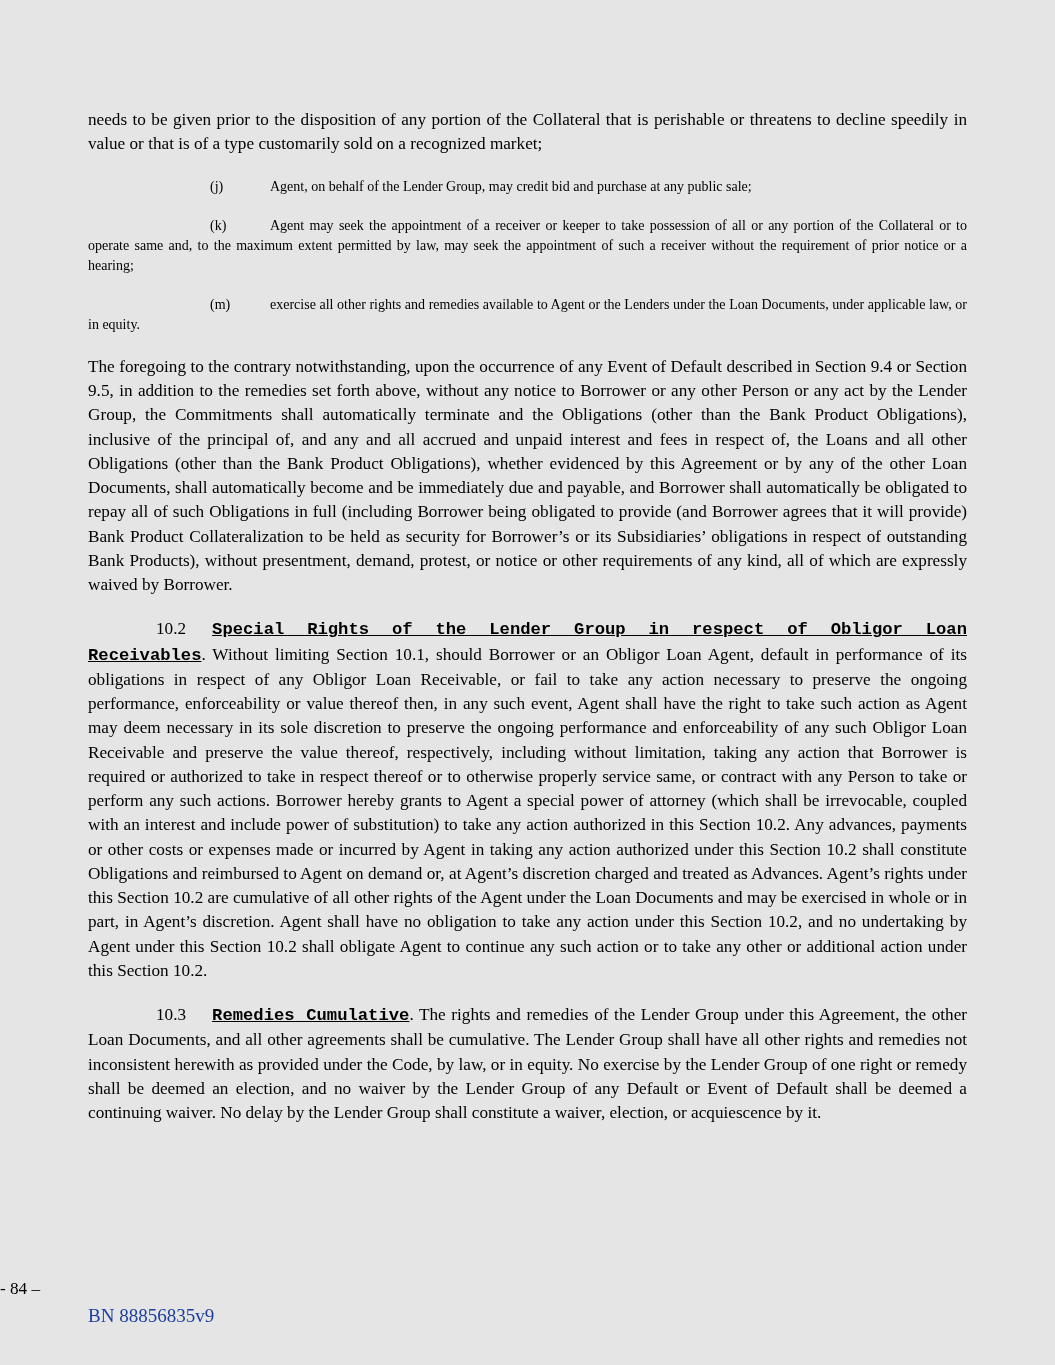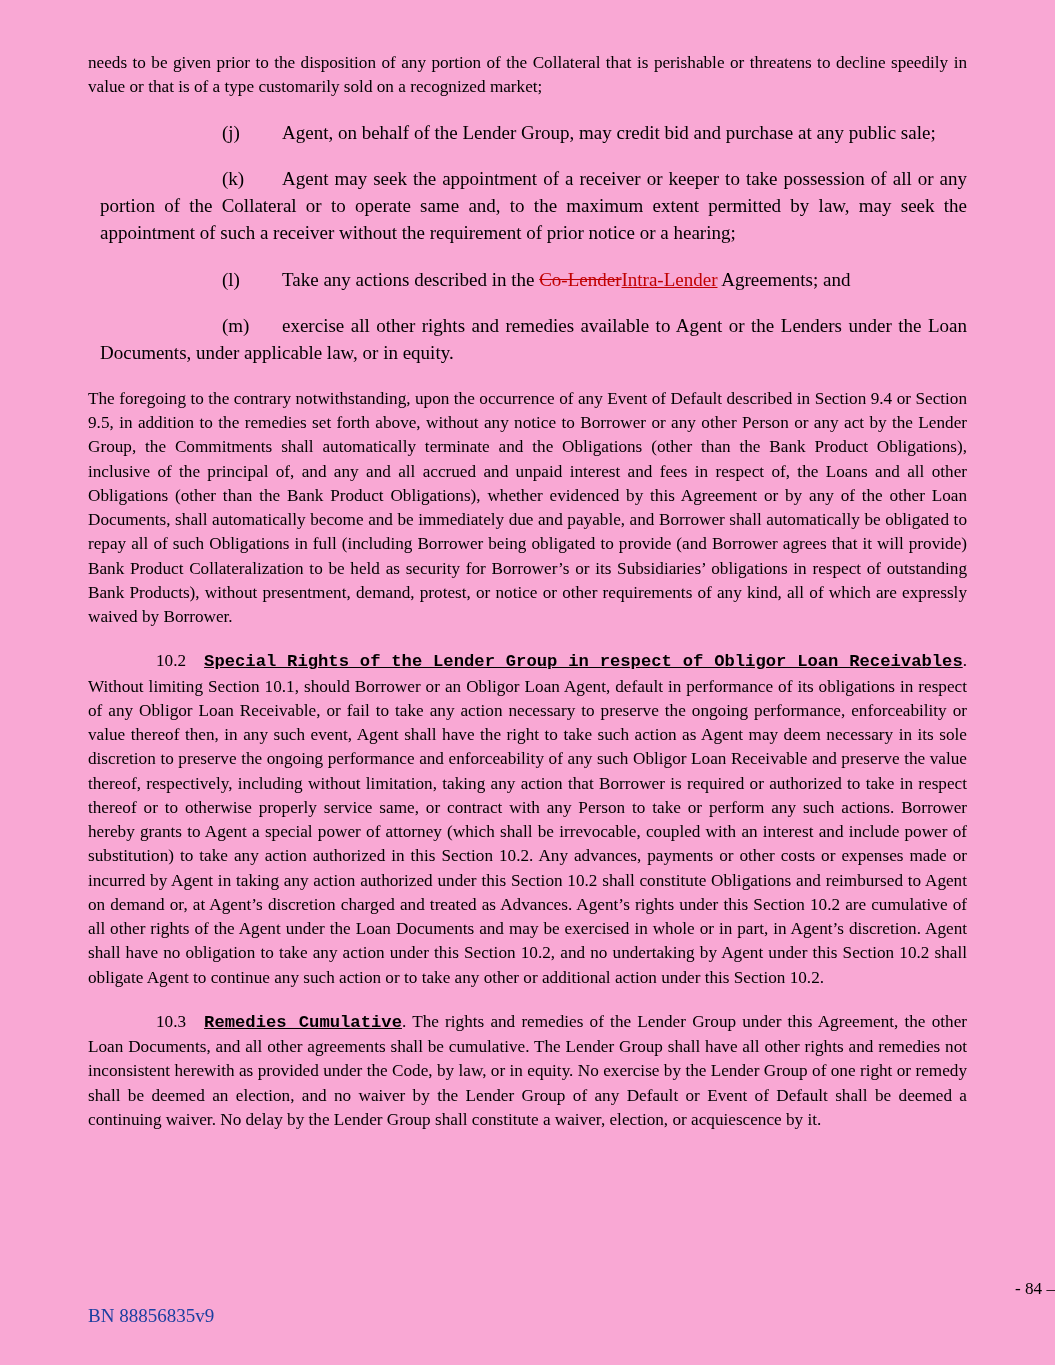--- a/index.html
+++ b/index.html
@@ -8,34 +8,34 @@
     background: #ffffff;
   }
   body {
     font-family: "Liberation Serif", "DejaVu Serif", serif;
     color: #000000;
   }
   .page {
     position: relative;
     width: 1055px;
     height: 1365px;
-    background: #f9a8d4;
+    background: #e5e5e5;
     box-sizing: border-box;
-    padding: 51px 88px 0 88px;
+    padding: 108px 88px 0 88px;
     overflow: hidden;
   }
   .body-text {
     font-size: 17.2px;
     line-height: 1.41;
     text-align: justify;
     margin: 0 0 20px 0;
   }
   .sub-clause {
-    margin: 0 0 20px 12px;
-    font-size: 19px;
+    margin: 0 0 20px 0;
+    font-size: 14px;
     line-height: 1.41;
     text-align: justify;
     position: relative;
     padding-left: 0;
   }
   .sub-clause .clause-label {
     display: inline-block;
     width: 60px;
     margin-left: 122px;
   }
@@ -44,21 +44,21 @@
   }
   .section-para {
     font-size: 17.2px;
     line-height: 1.41;
     text-align: justify;
     margin: 0 0 20px 0;
   }
   .section-num {
     display: inline-block;
     margin-left: 68px;
-    margin-right: 18px;
+    margin-right: 26px;
   }
   .u {
   }
   .bu {
     font-weight: bold;
     text-decoration: underline;
     font-family: Liberation Mono, monospace;
   }
   .strike-red {
     color: #c00000;
@@ -66,21 +66,21 @@
   }
   .ins-red {
     color: #c00000;
     text-decoration: underline;
   }
   .footer {
     position: absolute;
     left: 0;
     right: 0;
     bottom: 66px;
-    text-align: right;
+    text-align: left;
     font-size: 17.2px;
   }
   .doc-id {
     position: absolute;
     left: 88px;
     bottom: 38px;
     font-size: 19px;
     color: #1a3fa0;
     font-family: "Liberation Serif", serif;
   }
@@ -93,23 +93,20 @@
   <p class="body-text">needs to be given prior to the disposition of any portion of the Collateral that is perishable or threatens to decline speedily in value or that is of a type customarily sold on a recognized market;</p>
 
   <p class="sub-clause">
     <span class="clause-label">(j)</span><span class="clause-body">Agent, on behalf of the Lender Group, may credit bid and purchase at any public sale;</span>
   </p>
 
   <p class="sub-clause">
     <span class="clause-label">(k)</span><span class="clause-body">Agent may seek the appointment of a receiver or keeper to take possession of all or any portion of the Collateral or to operate same and, to the maximum extent permitted by law, may seek the appointment of such a receiver without the requirement of prior notice or a hearing;</span>
   </p>
 
-  <p class="sub-clause">
-    <span class="clause-label">(l)</span><span>Take any actions described in the </span><span class="strike-red">Co-Lender</span><span class="ins-red">Intra-Lender</span><span> Agreements; and</span>
-  </p>
 
   <p class="sub-clause">
     <span class="clause-label">(m)</span><span class="clause-body">exercise all other rights and remedies available to Agent or the Lenders under the Loan Documents, under applicable law, or in equity.</span>
   </p>
 
   <p class="body-text">
     <span>The foregoing to the contrary notwithstanding, upon the occurrence of any Event of Default described in </span><span class="u">Section 9.4</span><span> or </span><span class="u">Section 9.5</span><span>, in addition to the remedies set forth above, without any notice to Borrower or any other Person or any act by the Lender Group, the Commitments shall automatically terminate and the Obligations (other than the Bank Product Obligations), inclusive of the principal of, and any and all accrued and unpaid interest and fees in respect of, the Loans and all other Obligations (other than the Bank Product Obligations), whether evidenced by this Agreement or by any of the other Loan Documents, shall automatically become and be immediately due and payable, and Borrower shall automatically be obligated to repay all of such Obligations in full (including Borrower being obligated to provide (and Borrower agrees that it will provide) Bank Product Collateralization to be held as security for Borrower’s or its Subsidiaries’ obligations in respect of outstanding Bank Products), without presentment, demand, protest, or notice or other requirements of any kind, all of which are expressly waived by Borrower.</span>
   </p>
 
   <p class="section-para">

